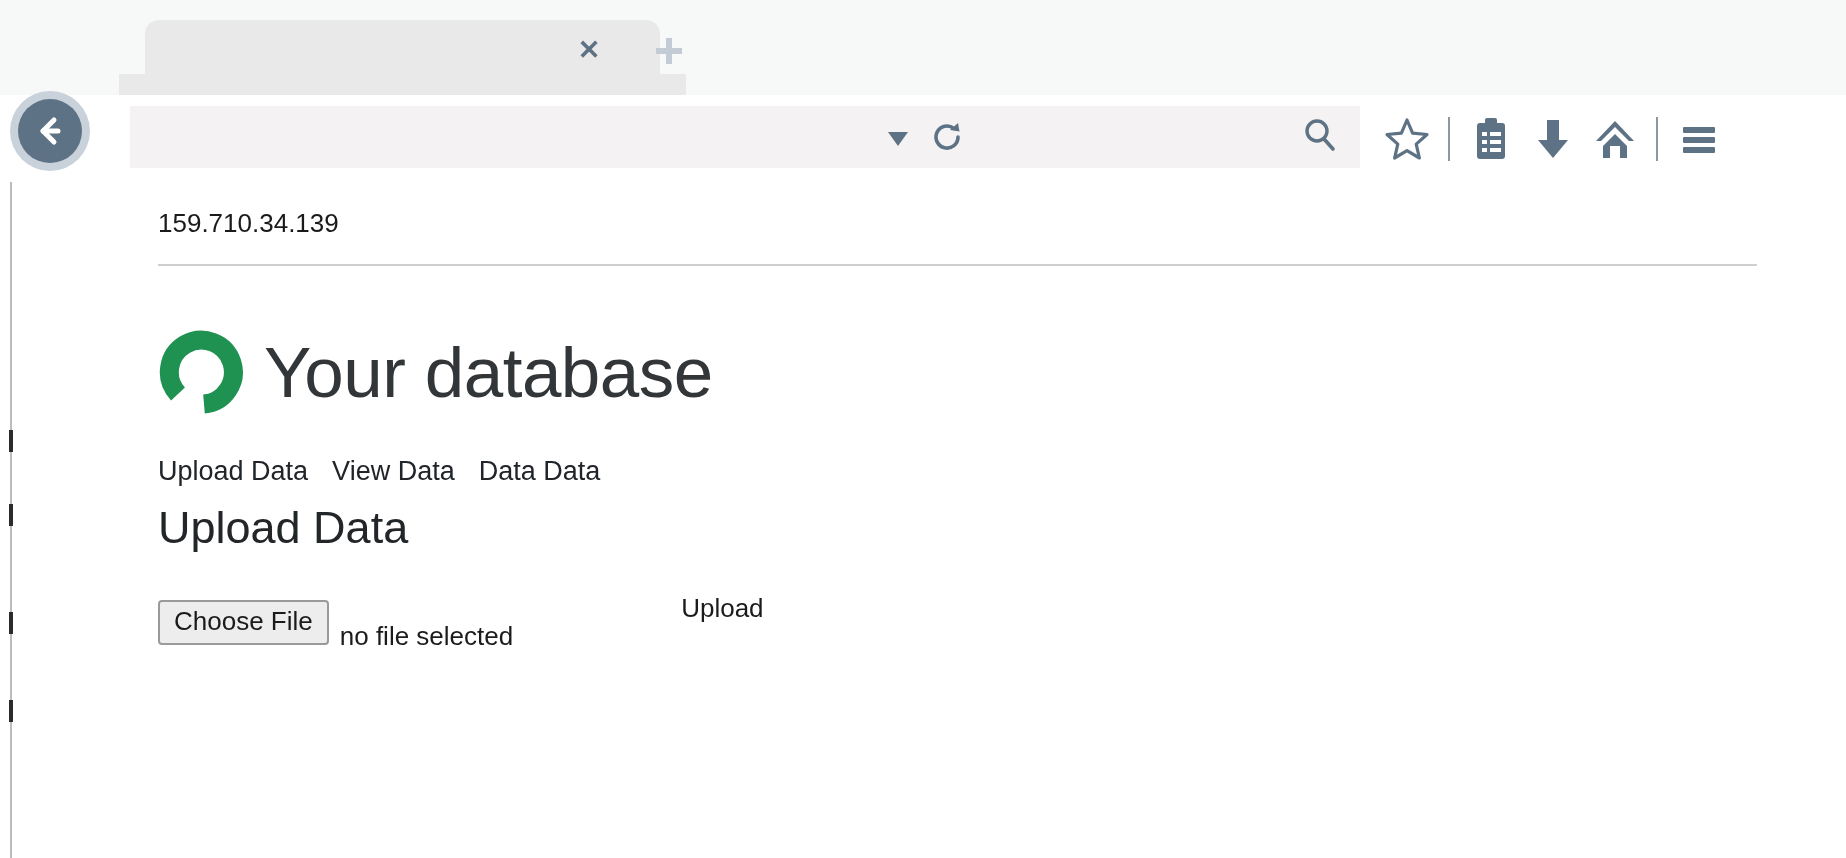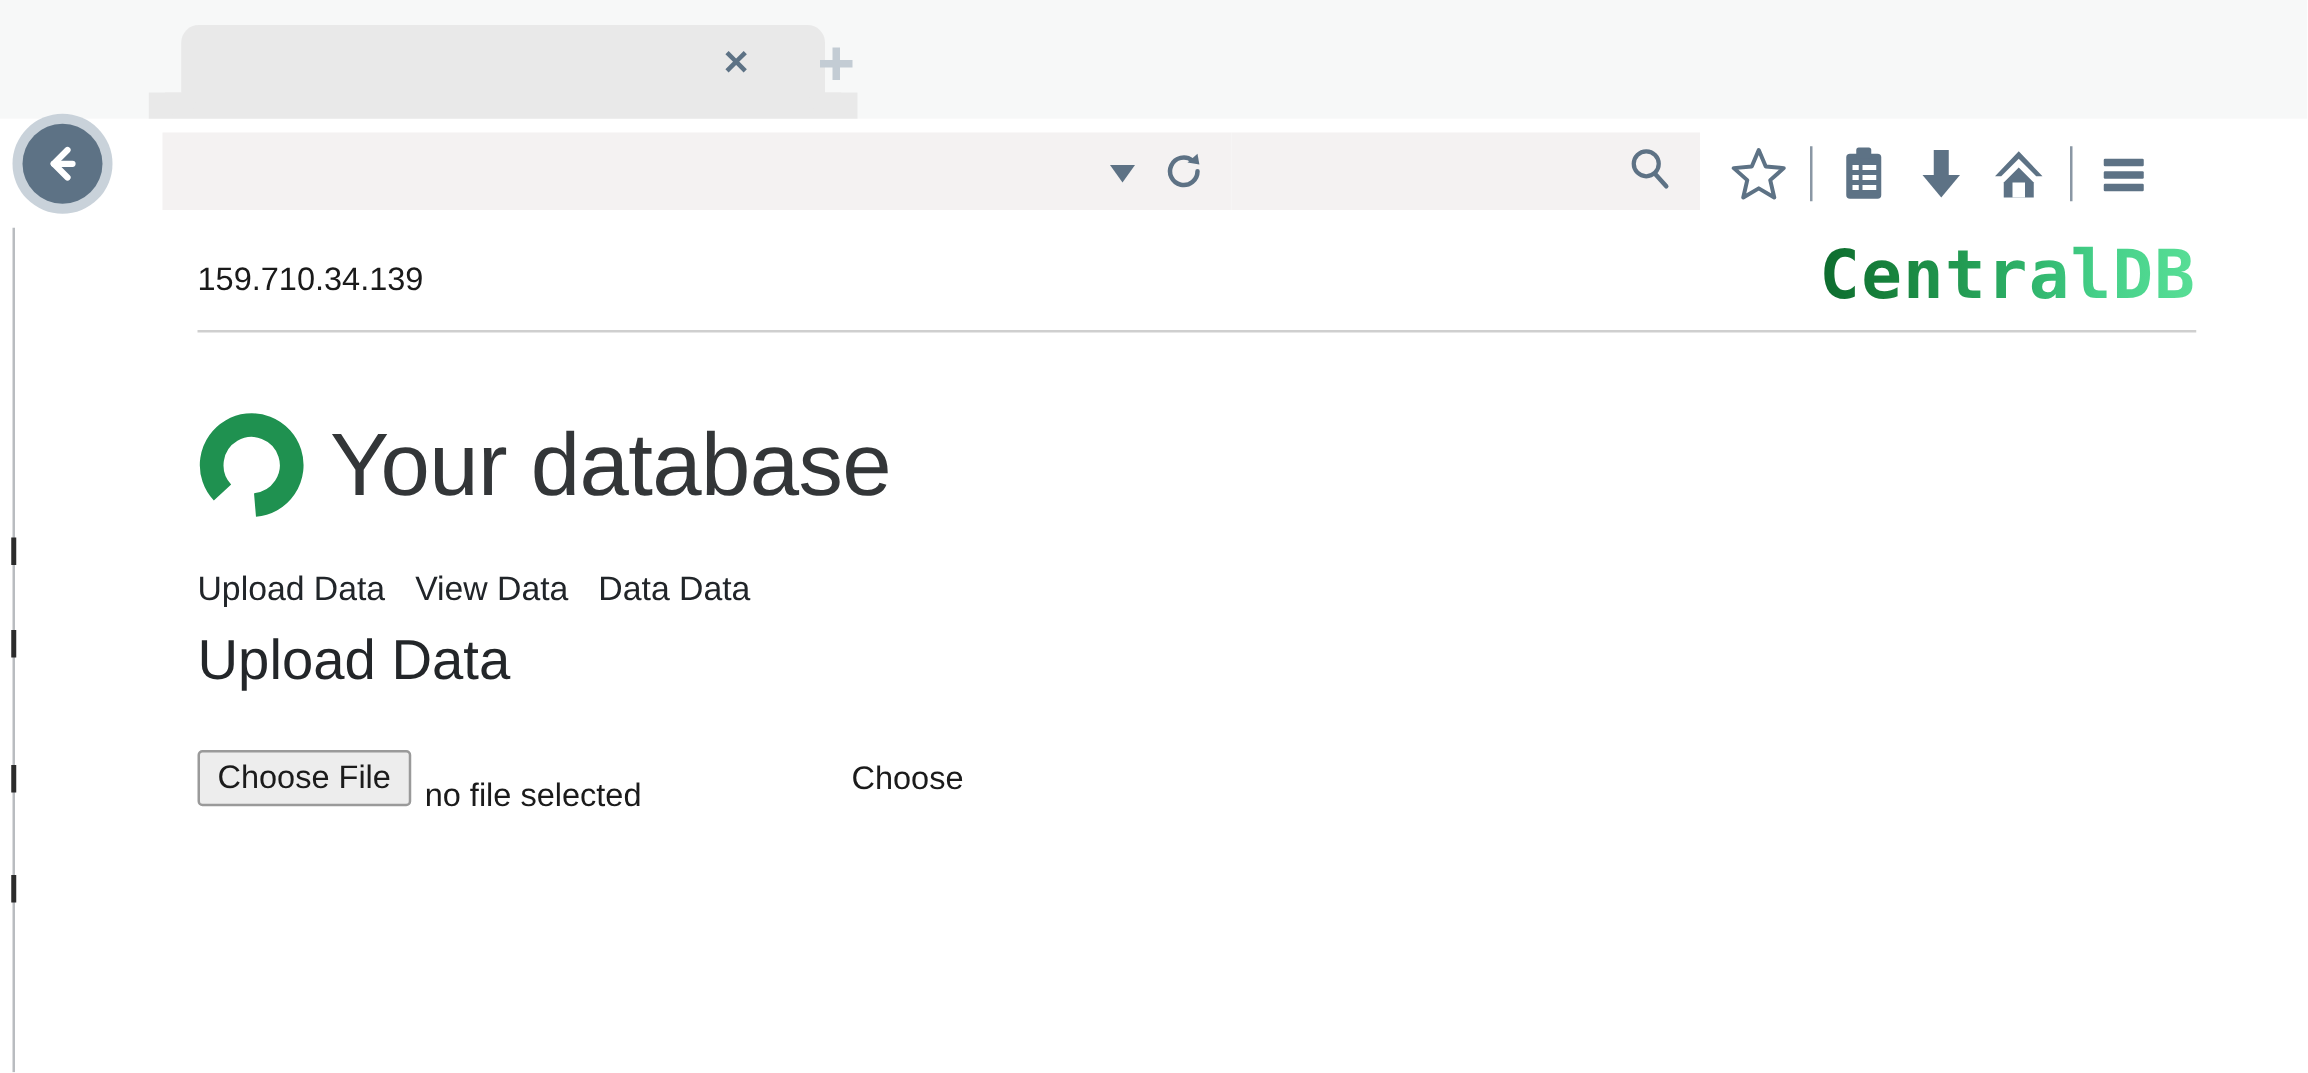--- a/index.html
+++ b/index.html
@@ -248,21 +248,21 @@
     font-size: 45px;
     font-weight: 400;
     color: #232629;
     line-height: 1.2;
   }
 
   
   .upload-row {
     margin-top: 38px;
     display: flex;
-    align-items: center;
+    align-items: flex-start;
   }
   .file-field {
     display: flex; align-items: center;
   }
   .choose-file-btn {
     background: #ededed;
     border: 2px solid #9a9a9a;
     border-radius: 4px;
     padding: 5px 14px 7px 14px;
     font-size: 26px;
@@ -403,21 +403,20 @@
     <div class="page-edge"></div>
     <div class="page-edge-mark" style="top:248px"></div>
     <div class="page-edge-mark" style="top:322px"></div>
     <div class="page-edge-mark" style="top:430px"></div>
     <div class="page-edge-mark" style="top:518px"></div>
 
     <div class="page">
 
       <div class="site-header">
         <div class="site-ip">159.710.34.139</div>
-        <div class="brand">CentralDB</div>
       </div>
 
       <div class="hero">
         <div class="hero-mark">
           <svg width="88" height="88" viewBox="0 0 88 88" aria-hidden="true">
             <path d="M20 66 A32 32 0 1 1 46 76" stroke="#1f9150" stroke-width="19" fill="none" stroke-linecap="butt"></path>
           </svg>
         </div>
         <div class="hero-title">Your database</div>
       </div>
@@ -428,19 +427,19 @@
         <a class="navlink" href="#">Data Data</a>
       </div>
 
       <h1 class="page-heading">Upload Data</h1>
 
       <div class="upload-row">
         <div class="file-field">
           <button class="choose-file-btn">Choose File</button>
           <span class="file-status">no file selected</span>
         </div>
-        <button class="upload-btn">Choose</button>
+        <button class="upload-btn">Upload</button>
       </div>
 
     </div>
   </div>
 
 </div>
 
 </body></html>

